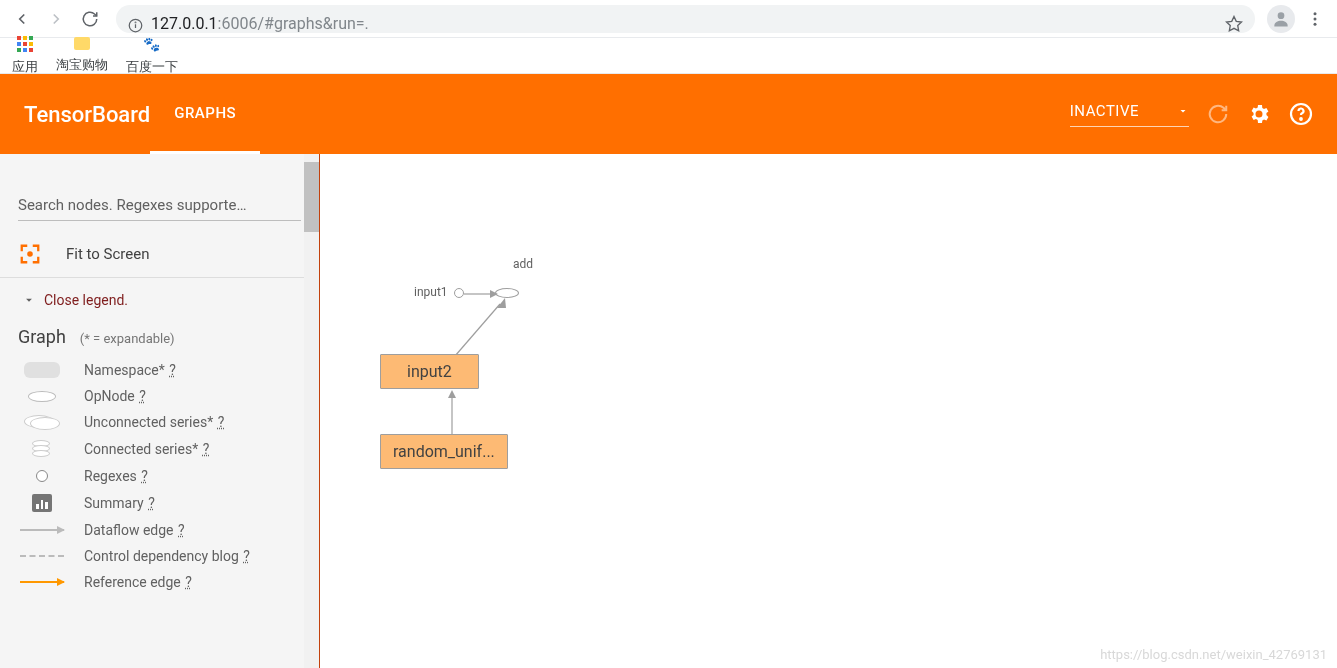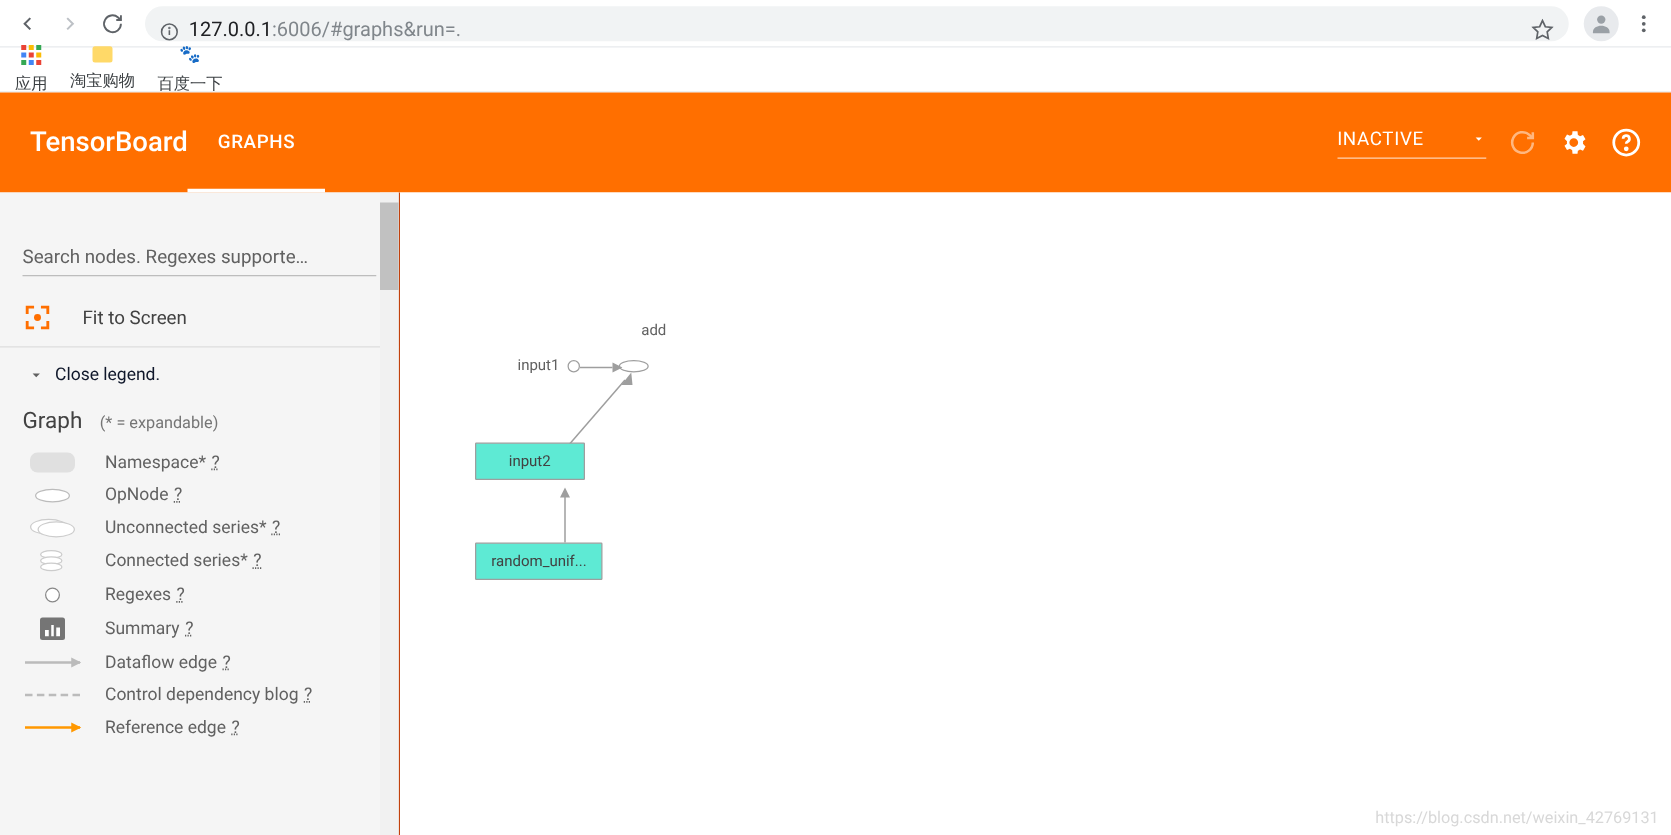--- a/index.html
+++ b/index.html
@@ -36,21 +36,21 @@
     
     
     .tb-body { display: flex; height: calc(100% - 154px); }
     .sidebar { width: 320px; background: #f5f5f5; padding-top: 36px; overflow-y: auto; position: relative; border-right: 1px solid #c2410c; }
     .sb-scroll { position: absolute; top: 8px; right: 0; width: 15px; height: 70px; background: #c1c1c1; }
     .sb-scroll-track { position: absolute; top: 0; right: 0; width: 15px; height: 100%; background: #f1f1f1; }
     .sb-search { margin: 0 18px 10px; padding: 6px 0; border-bottom: 1px solid #bdbdbd; color: #616161; font-size: 15px; white-space: nowrap; overflow: hidden; text-overflow: ellipsis; cursor: text; }
     .sb-action { display: flex; align-items: center; padding: 12px 18px; gap: 24px; cursor: pointer; color: #424242; font-size: 15px; }
     .sb-action .ic { width: 24px; color: #ff6f00; display: flex; justify-content: center; }
     .sb-sep { height: 1px; background: #ddd; margin: 0; }
-    .sb-legend-toggle { display: flex; align-items: center; gap: 8px; padding: 14px 22px; color: #0f172a; font-size: 14px; cursor: pointer; }
+    .sb-legend-toggle { display: flex; align-items: center; gap: 8px; padding: 14px 22px; color: #7f1d1d; font-size: 14px; cursor: pointer; }
     .sb-legend-title { display: flex; align-items: baseline; gap: 14px; padding: 4px 18px 10px; }
     .sb-legend-title .g { font-size: 18px; color: #424242; }
     .sb-legend-title .hint { font-size: 13px; color: #757575; }
     .lg-row { display: flex; align-items: center; gap: 18px; padding: 5px 18px; color: #616161; font-size: 14px; }
     .lg-ic { width: 48px; display: flex; justify-content: center; align-items: center; }
     .lg-label { cursor: help; }
     .lg-q { text-decoration: underline dotted; margin-left: 1px; }
     .ns-shape { width: 36px; height: 16px; border-radius: 6px; background: #e0e0e0; }
     .op-shape { width: 28px; height: 11px; border-radius: 50%; border: 1px solid #bbb; background: #fff; }
     .us-shape { position: relative; width: 36px; height: 14px; }
@@ -65,21 +65,21 @@
     .sum-shape span { width: 2.5px; background: #fff; }
     .sum-shape span:nth-child(1){height:5px}.sum-shape span:nth-child(2){height:9px}.sum-shape span:nth-child(3){height:7px}
     .edge-line { width: 44px; height: 2px; background: #bbb; position: relative; }
     .edge-line.arrow::after { content: ""; position: absolute; right: -1px; top: -3px; border-left: 8px solid #bbb; border-top: 4px solid transparent; border-bottom: 4px solid transparent; }
     .edge-line.dashed { background: none; border-top: 2px dashed #bbb; height: 0; }
     .edge-line.ref { background: #ff9800; }
     .edge-line.ref.arrow::after { border-left-color: #ff9800; }
     
     
     .canvas { flex: 1; position: relative; background: #fff; }
-    .graph-node { position: absolute; border: 1px solid #9e9e9e; border-radius: 1px; background: #5eead4; padding: 7px 26px; font-size: 12px; color: #424242; cursor: pointer; }
+    .graph-node { position: absolute; border: 1px solid #9e9e9e; border-radius: 1px; background: #fdba74; padding: 7px 26px; font-size: 16px; color: #424242; cursor: pointer; }
     .graph-op { position: absolute; width: 24px; height: 10px; border: 1px solid #9e9e9e; border-radius: 50%; background: #fff; cursor: pointer; }
     .graph-opnode-small { position: absolute; width: 10px; height: 10px; border: 1px solid #9e9e9e; border-radius: 50%; background: #fff; cursor: pointer; }
     .graph-label { position: absolute; font-size: 12px; color: #616161; }
     .watermark { position: absolute; bottom: 6px; right: 10px; color: #d8d8d8; font-size: 13px; }
   </style>
 </head>
 <body>
 
 <div class="browser-toolbar">
   <div class="nav-btn">

